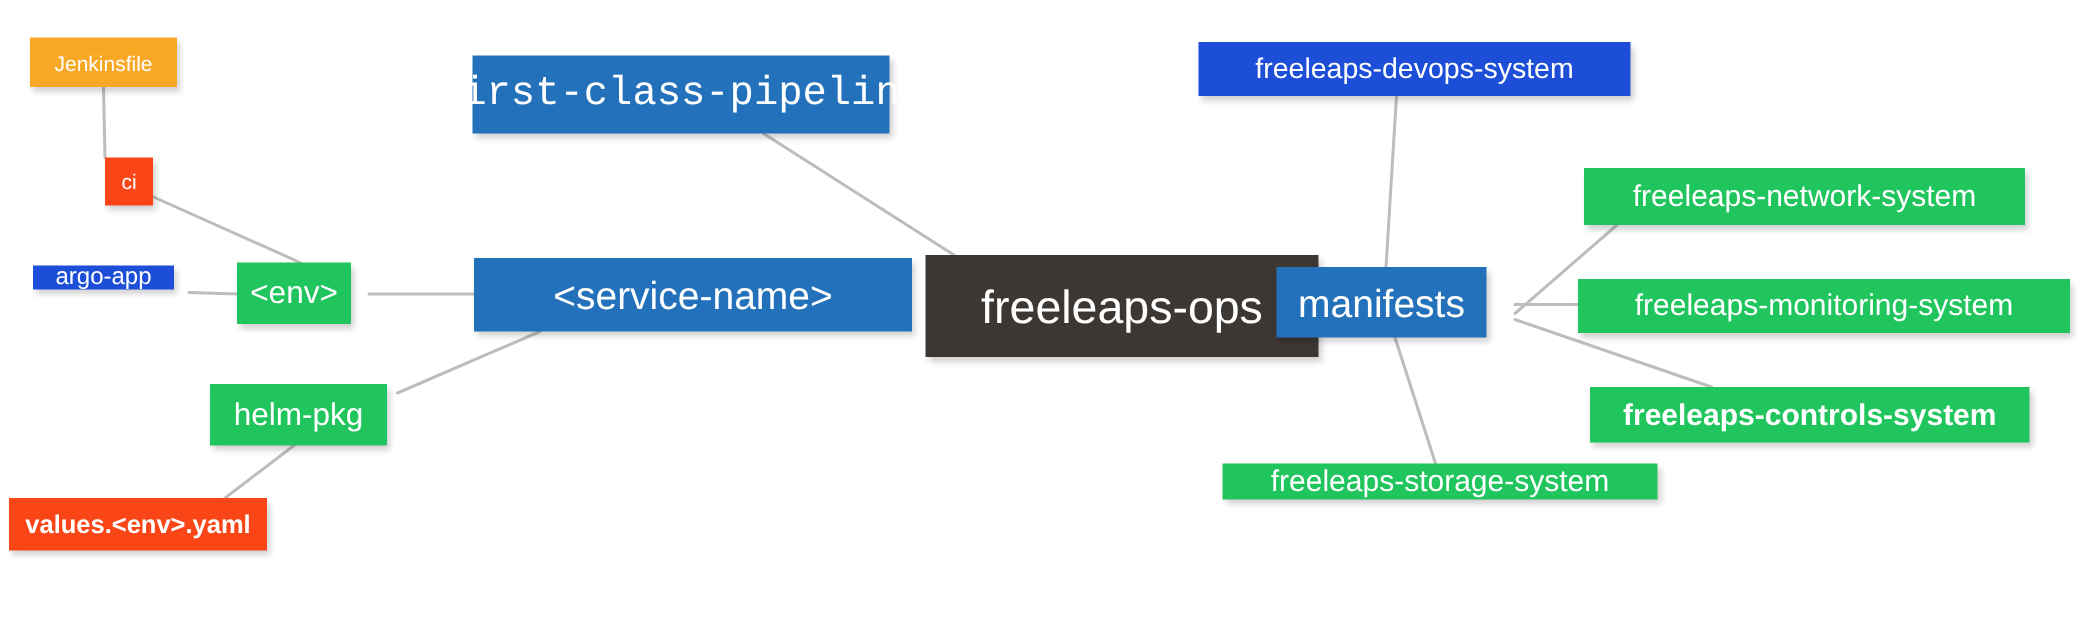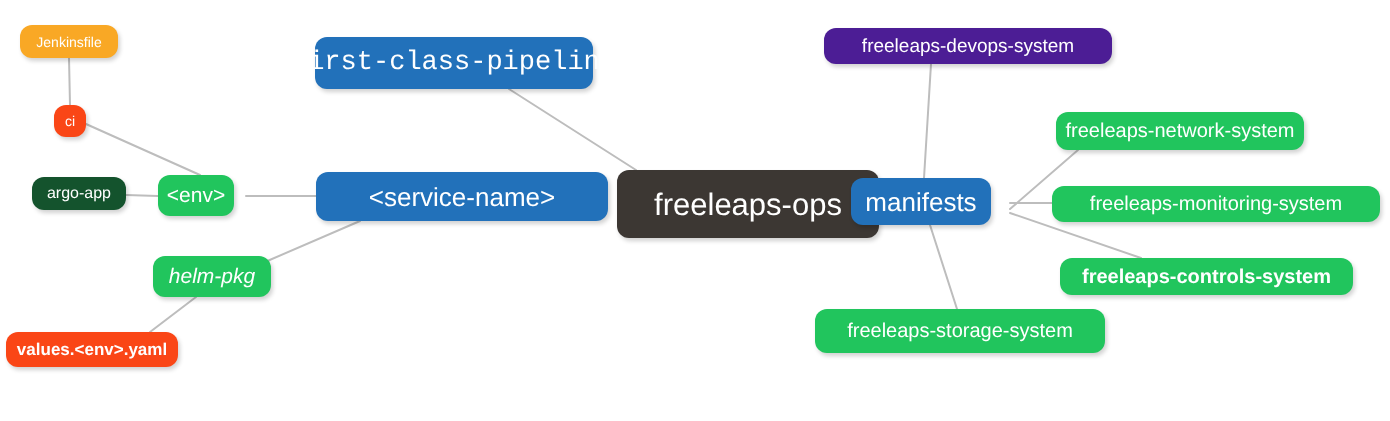--- a/index.html
+++ b/index.html
@@ -25,21 +25,21 @@
     height: 421px;
     pointer-events: none;
   }
   .node {
     position: absolute;
     box-sizing: border-box;
     display: flex;
     align-items: center;
     justify-content: center;
     color: #ffffff;
-    border-radius: 12px;
+    border-radius: 0;
     white-space: nowrap;
     line-height: 1;
     box-shadow: 2px 3px 4px rgba(0,0,0,0.18);
     padding: 0 10px;
     text-rendering: geometricPrecision;
   }
 </style>
 </head>
 <body>
 
@@ -55,28 +55,28 @@
       <line x1="568" y1="199" x2="583" y2="200" stroke="#bdbdbd" stroke-width="2" stroke-linecap="round"></line>
       <line x1="845" y1="202" x2="851" y2="202" stroke="#bdbdbd" stroke-width="2" stroke-linecap="round"></line>
       <line x1="924" y1="178" x2="931" y2="64" stroke="#bdbdbd" stroke-width="2" stroke-linecap="round"></line>
       <line x1="1010" y1="209" x2="1078" y2="150" stroke="#bdbdbd" stroke-width="2" stroke-linecap="round"></line>
       <line x1="1010" y1="203" x2="1052" y2="203" stroke="#bdbdbd" stroke-width="2" stroke-linecap="round"></line>
       <line x1="1010" y1="213" x2="1141" y2="258" stroke="#bdbdbd" stroke-width="2" stroke-linecap="round"></line>
       <line x1="930" y1="225" x2="957" y2="309" stroke="#bdbdbd" stroke-width="2" stroke-linecap="round"></line>
     </svg>
   <div id="node-layer">
       <div class="node" style="left: 20px; top: 25px; width: 98px; height: 33px; background: rgb(249, 168, 37); font-size: 14px;">Jenkinsfile</div>
-      <div class="node" style="left: 54px; top: 105px; width: 32px; height: 32px; background: rgb(250, 70, 22); font-size: 14px;">ci</div>
-      <div class="node" style="left: 32px; top: 177px; width: 94px; height: 33px; background: #14532d; font-size: 16px;">argo-app</div>
+      <div class="node" style="left: 70px; top: 105px; width: 32px; height: 32px; background: rgb(250, 70, 22); font-size: 14px;">ci</div>
+      <div class="node" style="left: 22px; top: 177px; width: 94px; height: 16px; background: #1d4ed8; font-size: 16px;">argo-app</div>
       <div class="node" style="left: 158px; top: 175px; width: 76px; height: 41px; background: rgb(33, 197, 93); font-size: 21px;">&lt;env&gt;</div>
-      <div class="node" style="left: 153px; top: 256px; width: 118px; height: 41px; background: rgb(33, 197, 93); font-size: 21px; font-style: italic;">helm-pkg</div>
+      <div class="node" style="left: 140px; top: 256px; width: 118px; height: 41px; background: rgb(33, 197, 93); font-size: 21px;">helm-pkg</div>
       <div class="node" style="left: 6px; top: 332px; width: 172px; height: 35px; background: rgb(250, 70, 22); font-size: 17px; font-weight: bold;">values.&lt;env&gt;.yaml</div>
       <div class="node" style="left: 315px; top: 37px; width: 278px; height: 52px; background: rgb(34, 113, 186); font-size: 27px; font-family: Liberation Mono, monospace;">first-class-pipeline</div>
       <div class="node" style="left: 316px; top: 172px; width: 292px; height: 49px; background: rgb(34, 113, 186); font-size: 26px;">&lt;service-name&gt;</div>
       <div class="node" style="left: 617px; top: 170px; width: 262px; height: 68px; background: rgb(60, 55, 51); font-size: 31px;">freeleaps-ops</div>
       <div class="node" style="left: 851px; top: 178px; width: 140px; height: 47px; background: rgb(34, 113, 186); font-size: 26px;">manifests</div>
-      <div class="node" style="left: 824px; top: 28px; width: 288px; height: 36px; background: #4c1d95; font-size: 19px;">freeleaps-devops-system</div>
-      <div class="node" style="left: 1056px; top: 112px; width: 248px; height: 38px; background: rgb(33, 197, 93); font-size: 20px;">freeleaps-network-system</div>
+      <div class="node" style="left: 799px; top: 28px; width: 288px; height: 36px; background: #1d4ed8; font-size: 19px;">freeleaps-devops-system</div>
+      <div class="node" style="left: 1056px; top: 112px; width: 294px; height: 38px; background: rgb(33, 197, 93); font-size: 20px;">freeleaps-network-system</div>
       <div class="node" style="left: 1052px; top: 186px; width: 328px; height: 36px; background: rgb(33, 197, 93); font-size: 20px;">freeleaps-monitoring-system</div>
       <div class="node" style="left: 1060px; top: 258px; width: 293px; height: 37px; background: rgb(33, 197, 93); font-size: 20px; font-weight: bold;">freeleaps-controls-system</div>
-      <div class="node" style="left: 815px; top: 309px; width: 290px; height: 44px; background: rgb(33, 197, 93); font-size: 20px;">freeleaps-storage-system</div>
+      <div class="node" style="left: 815px; top: 309px; width: 290px; height: 24px; background: rgb(33, 197, 93); font-size: 20px;">freeleaps-storage-system</div>
     </div>
 </div>
 
 </body></html>

